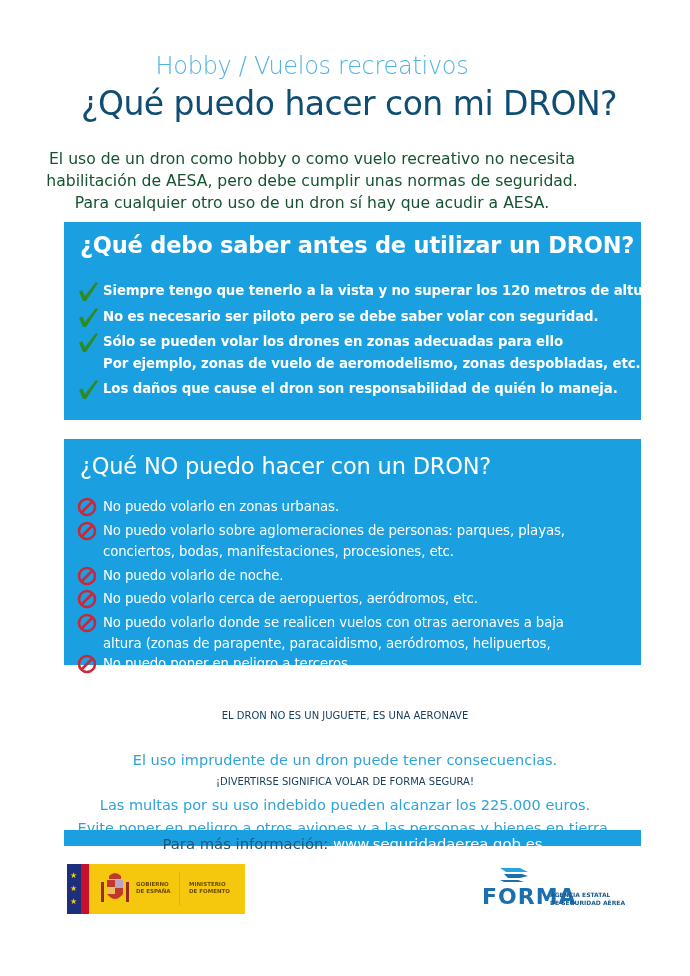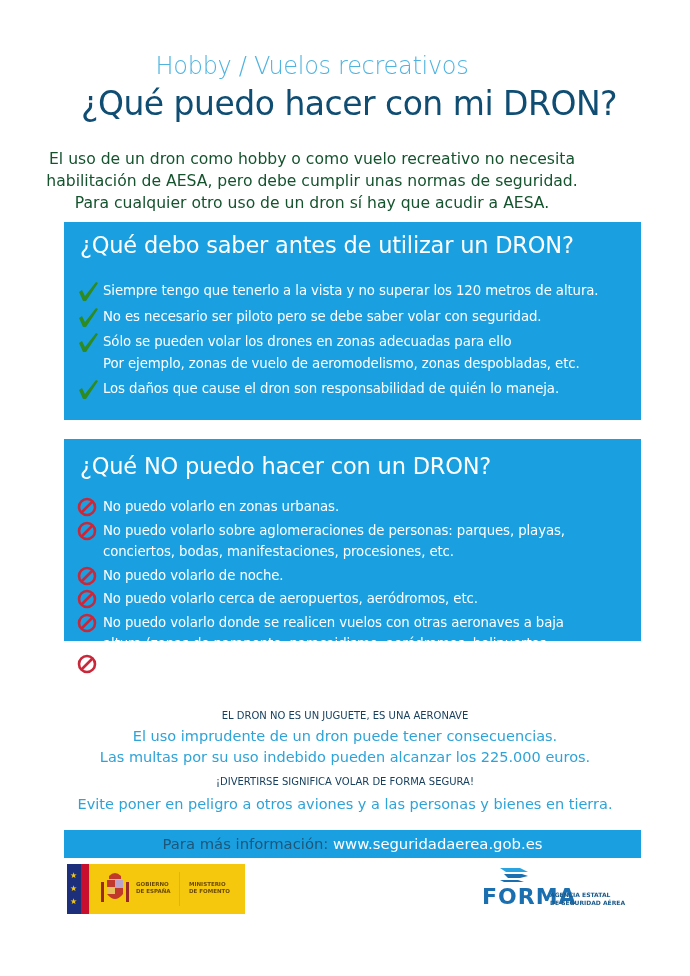--- a/index.html
+++ b/index.html
@@ -3,37 +3,37 @@
 <meta charset="utf-8">
 <style>
   html, body { margin:0; padding:0; background:#ffffff; }
   body { width:690px; height:976px; position:relative; overflow:hidden;
          font-family:"DejaVu Sans", sans-serif; }
   .center { position:absolute; left:0; width:624px; text-align:center; }
   .subtitle { top:52px; font-size:24px; color:#4fb3e0; font-weight:300; letter-spacing:-0.3px; }
   .title { top:84px; font-size:33px; color:#0f4d73; letter-spacing:-0.5px;padding-left:37px; }
   .intro { top:148px; font-size:15.6px; line-height:22px; color:#14532d; }
   .box { position:absolute; left:64px; width:577px; background:#1aa0e1; color:#fff; }
-  .box1 { top:222px; height:198px; }
-  .box2 { top:439px; height:202px; }
+  .box1 { top:222px; height:198px;font-weight:bold; }
+  .box2 { top:439px; height:226px; }
   .box-title { position:absolute; left:16px; font-size:22.5px; color:#ffffff; letter-spacing:-0.2px; white-space:nowrap; }
   .box1 .box-title { top:10px; }
   .box2 .box-title { top:14px; }
   .items { position:absolute; left:13px; right:6px; }
   .box1 .items { top:58px; }
   .box2 .items { top:57px; }
   .item { position:relative; padding-left:26px; font-size:13.3px; line-height:21.5px; margin-bottom:4px; white-space:nowrap; letter-spacing:-0.1px; }
   .box2 .item { margin-bottom:2px; }
   .item .ic { position:absolute; left:0; top:0; width:22px; height:22px; }
   .notes { position:absolute; left:0; width:690px; text-align:center; }
   .caps { font-size:10px; color:#17405e; }
-  .blue { font-size:14.5px; color:#2ea3d8; }
+  .blue { font-size:14.5px; color:#2ea3d8;margin-top:24px; }
   .n1 { top:705px; line-height:21px; }
   .n2 { top:771px; line-height:22px;text-align:center; }
-  .infobar { position:absolute; left:64px; top:830px; width:577px; height:28px; background:#1aa0e1;
+  .infobar { position:absolute; left:64px; top:830px; width:577px; height:16px; background:#1aa0e1;
              text-align:center; line-height:28px; font-size:14.8px; }
   .infobar .lbl { color:#1c5679; }
   .infobar .url { color:#ffffff; }
   .gov { position:absolute; left:67px; top:864px; width:178px; height:50px; background:#f6c80d; }
   .gov .flag { position:absolute; left:0; top:0; width:14px; height:50px; background:#1d2f7a; }
   .gov .flag2 { position:absolute; left:14px; top:0; width:8px; height:50px; background:#c8102e; }
   .gov .star { position:absolute; left:3px; width:8px; height:8px; color:#f6c80d; font-size:8px; line-height:8px; }
   .gov .crest { position:absolute; left:32px; top:6px; width:32px; height:38px; }
   .gov .t1 { position:absolute; left:69px; top:17px; font-size:5.5px; line-height:7px; color:#6b4a00; font-weight:bold; }
   .gov .sep { position:absolute; left:112px; top:8px; width:1px; height:34px; background:#e6b400; }

